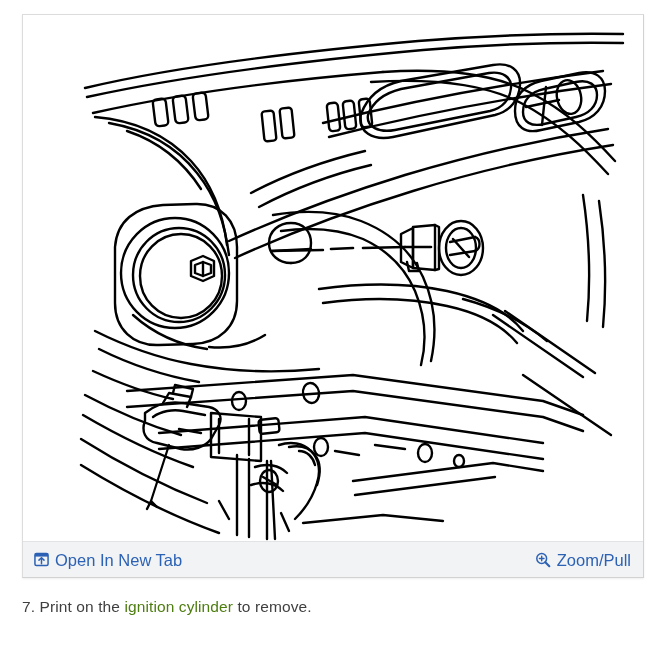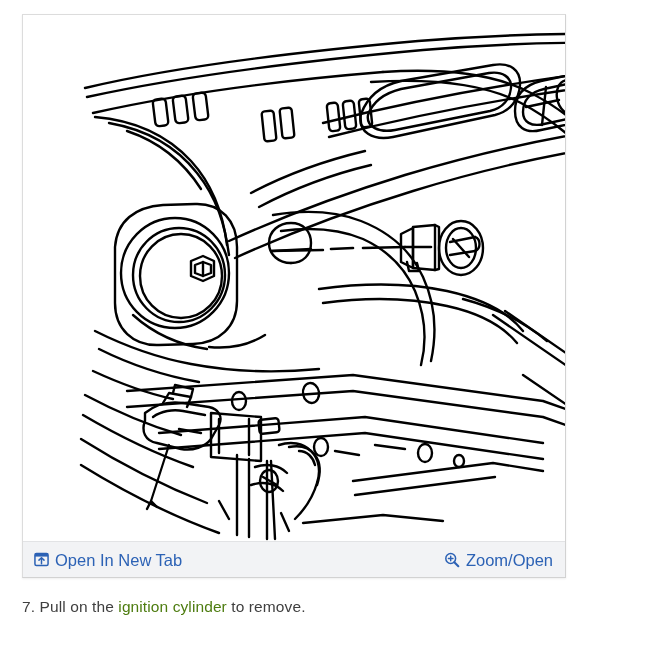--- a/index.html
+++ b/index.html
@@ -17,21 +17,21 @@
     width: 667px;
     height: 645px;
     background: #ffffff;
   }
 
   
   .image-card {
     position: absolute;
     left: 22px;
     top: 14px;
-    width: 544px;
+    width: 622px;
     height: 564px;
     background: #ffffff;
     border: 1px solid #dcdcdc;
     border-bottom-color: #d2d2d2;
     border-right-color: #d2d2d2;
     box-sizing: border-box;
     box-shadow: 0 1px 2px rgba(0,0,0,0.07);
   }
 
   .figure-area {
@@ -285,26 +285,26 @@
       </a>
 
       <a class="tool-link">
         <span class="tool-icon">
           <svg width="16" height="16" viewBox="0 0 16 16" aria-hidden="true">
             <circle cx="6.7" cy="6.5" r="4.9" fill="none" stroke="#2c62b5" stroke-width="1.5"></circle>
             <path d="M6.7 4.2 V 8.8 M4.4 6.5 H 9.0" stroke="#2c62b5" stroke-width="1.4" stroke-linecap="round"></path>
             <path d="M10.3 10.2 L 14.3 14.2" stroke="#2c62b5" stroke-width="2.1" stroke-linecap="round"></path>
           </svg>
         </span>
-        <span class="lbl">Zoom/Open</span>
+        <span class="lbl">Zoom/Pull</span>
       </a>
 
     </div>
   </div>
 
   <div class="caption">
     <span>7.</span>
-    <span>Pull on the</span>
+    <span>Print on the</span>
     <a>ignition cylinder</a>
     <span>to remove.</span>
   </div>
 
 </div>
 
 </body></html>

